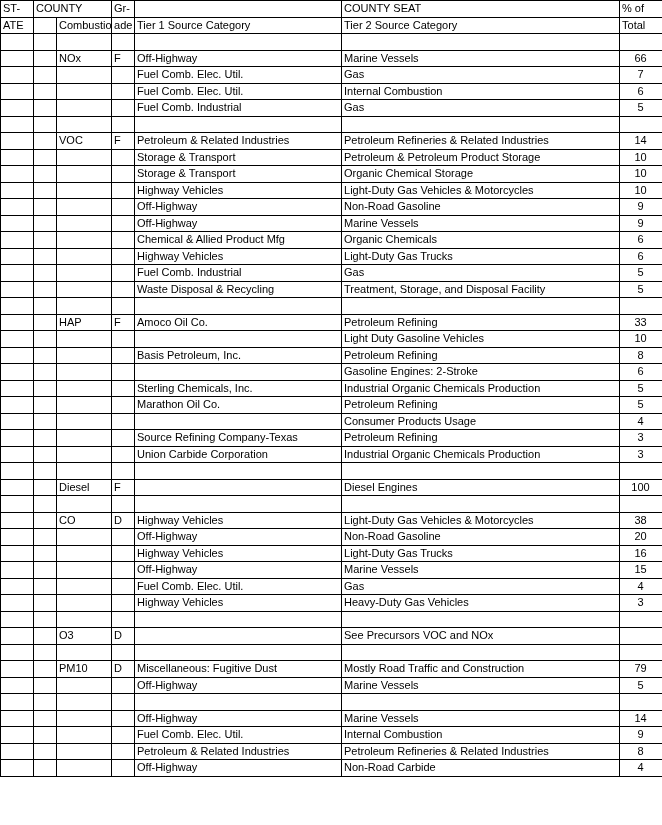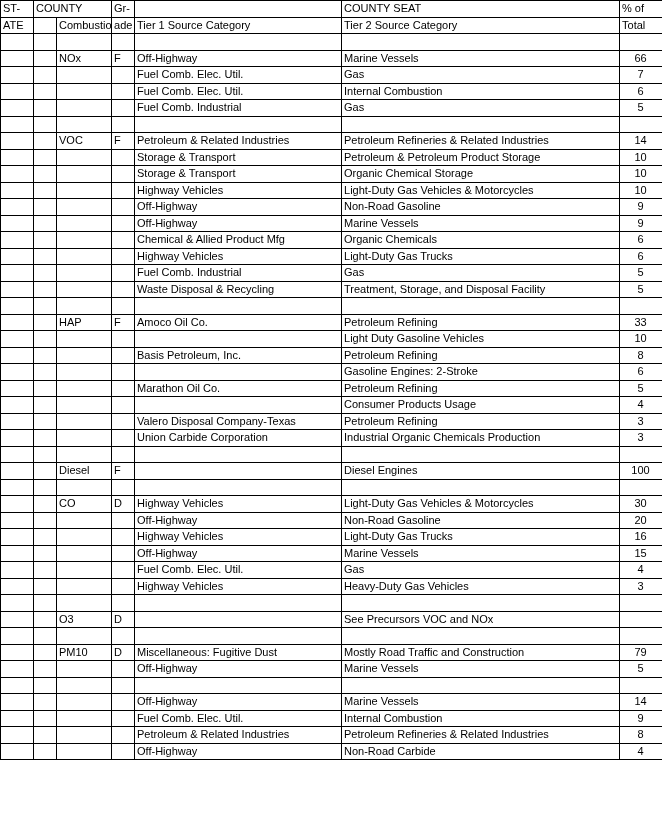--- a/index.html
+++ b/index.html
@@ -251,39 +251,48 @@
         <td></td>
         <td></td>
         <td>Gasoline Engines: 2-Stroke</td>
         <td class="num">6</td>
       </tr>
       <tr>
         <td></td>
         <td></td>
         <td></td>
         <td></td>
+        <td>Sterling Chemicals, Inc.</td>
+        <td>Industrial Organic Chemicals Production</td>
+        <td class="num">5</td>
+      </tr>
+      <tr>
+        <td></td>
+        <td></td>
+        <td></td>
+        <td></td>
         <td>Marathon Oil Co.</td>
         <td>Petroleum Refining</td>
         <td class="num">5</td>
       </tr>
       <tr>
         <td></td>
         <td></td>
         <td></td>
         <td></td>
         <td></td>
         <td>Consumer Products Usage</td>
         <td class="num">4</td>
       </tr>
       <tr>
         <td></td>
         <td></td>
         <td></td>
         <td></td>
-        <td>Valero Disposal Company-Texas</td>
+        <td>Source Refining Company-Texas</td>
         <td>Petroleum Refining</td>
         <td class="num">3</td>
       </tr>
       <tr>
         <td></td>
         <td></td>
         <td></td>
         <td></td>
         <td>Union Carbide Corporation</td>
         <td>Industrial Organic Chemicals Production</td>
@@ -316,21 +325,21 @@
         <td></td>
         <td class="num"></td>
       </tr>
       <tr>
         <td></td>
         <td></td>
         <td>CO</td>
         <td>D</td>
         <td>Highway Vehicles</td>
         <td>Light-Duty Gas Vehicles &amp; Motorcycles</td>
-        <td class="num">30</td>
+        <td class="num">38</td>
       </tr>
       <tr>
         <td></td>
         <td></td>
         <td></td>
         <td></td>
         <td>Off-Highway</td>
         <td>Non-Road Gasoline</td>
         <td class="num">20</td>
       </tr>

